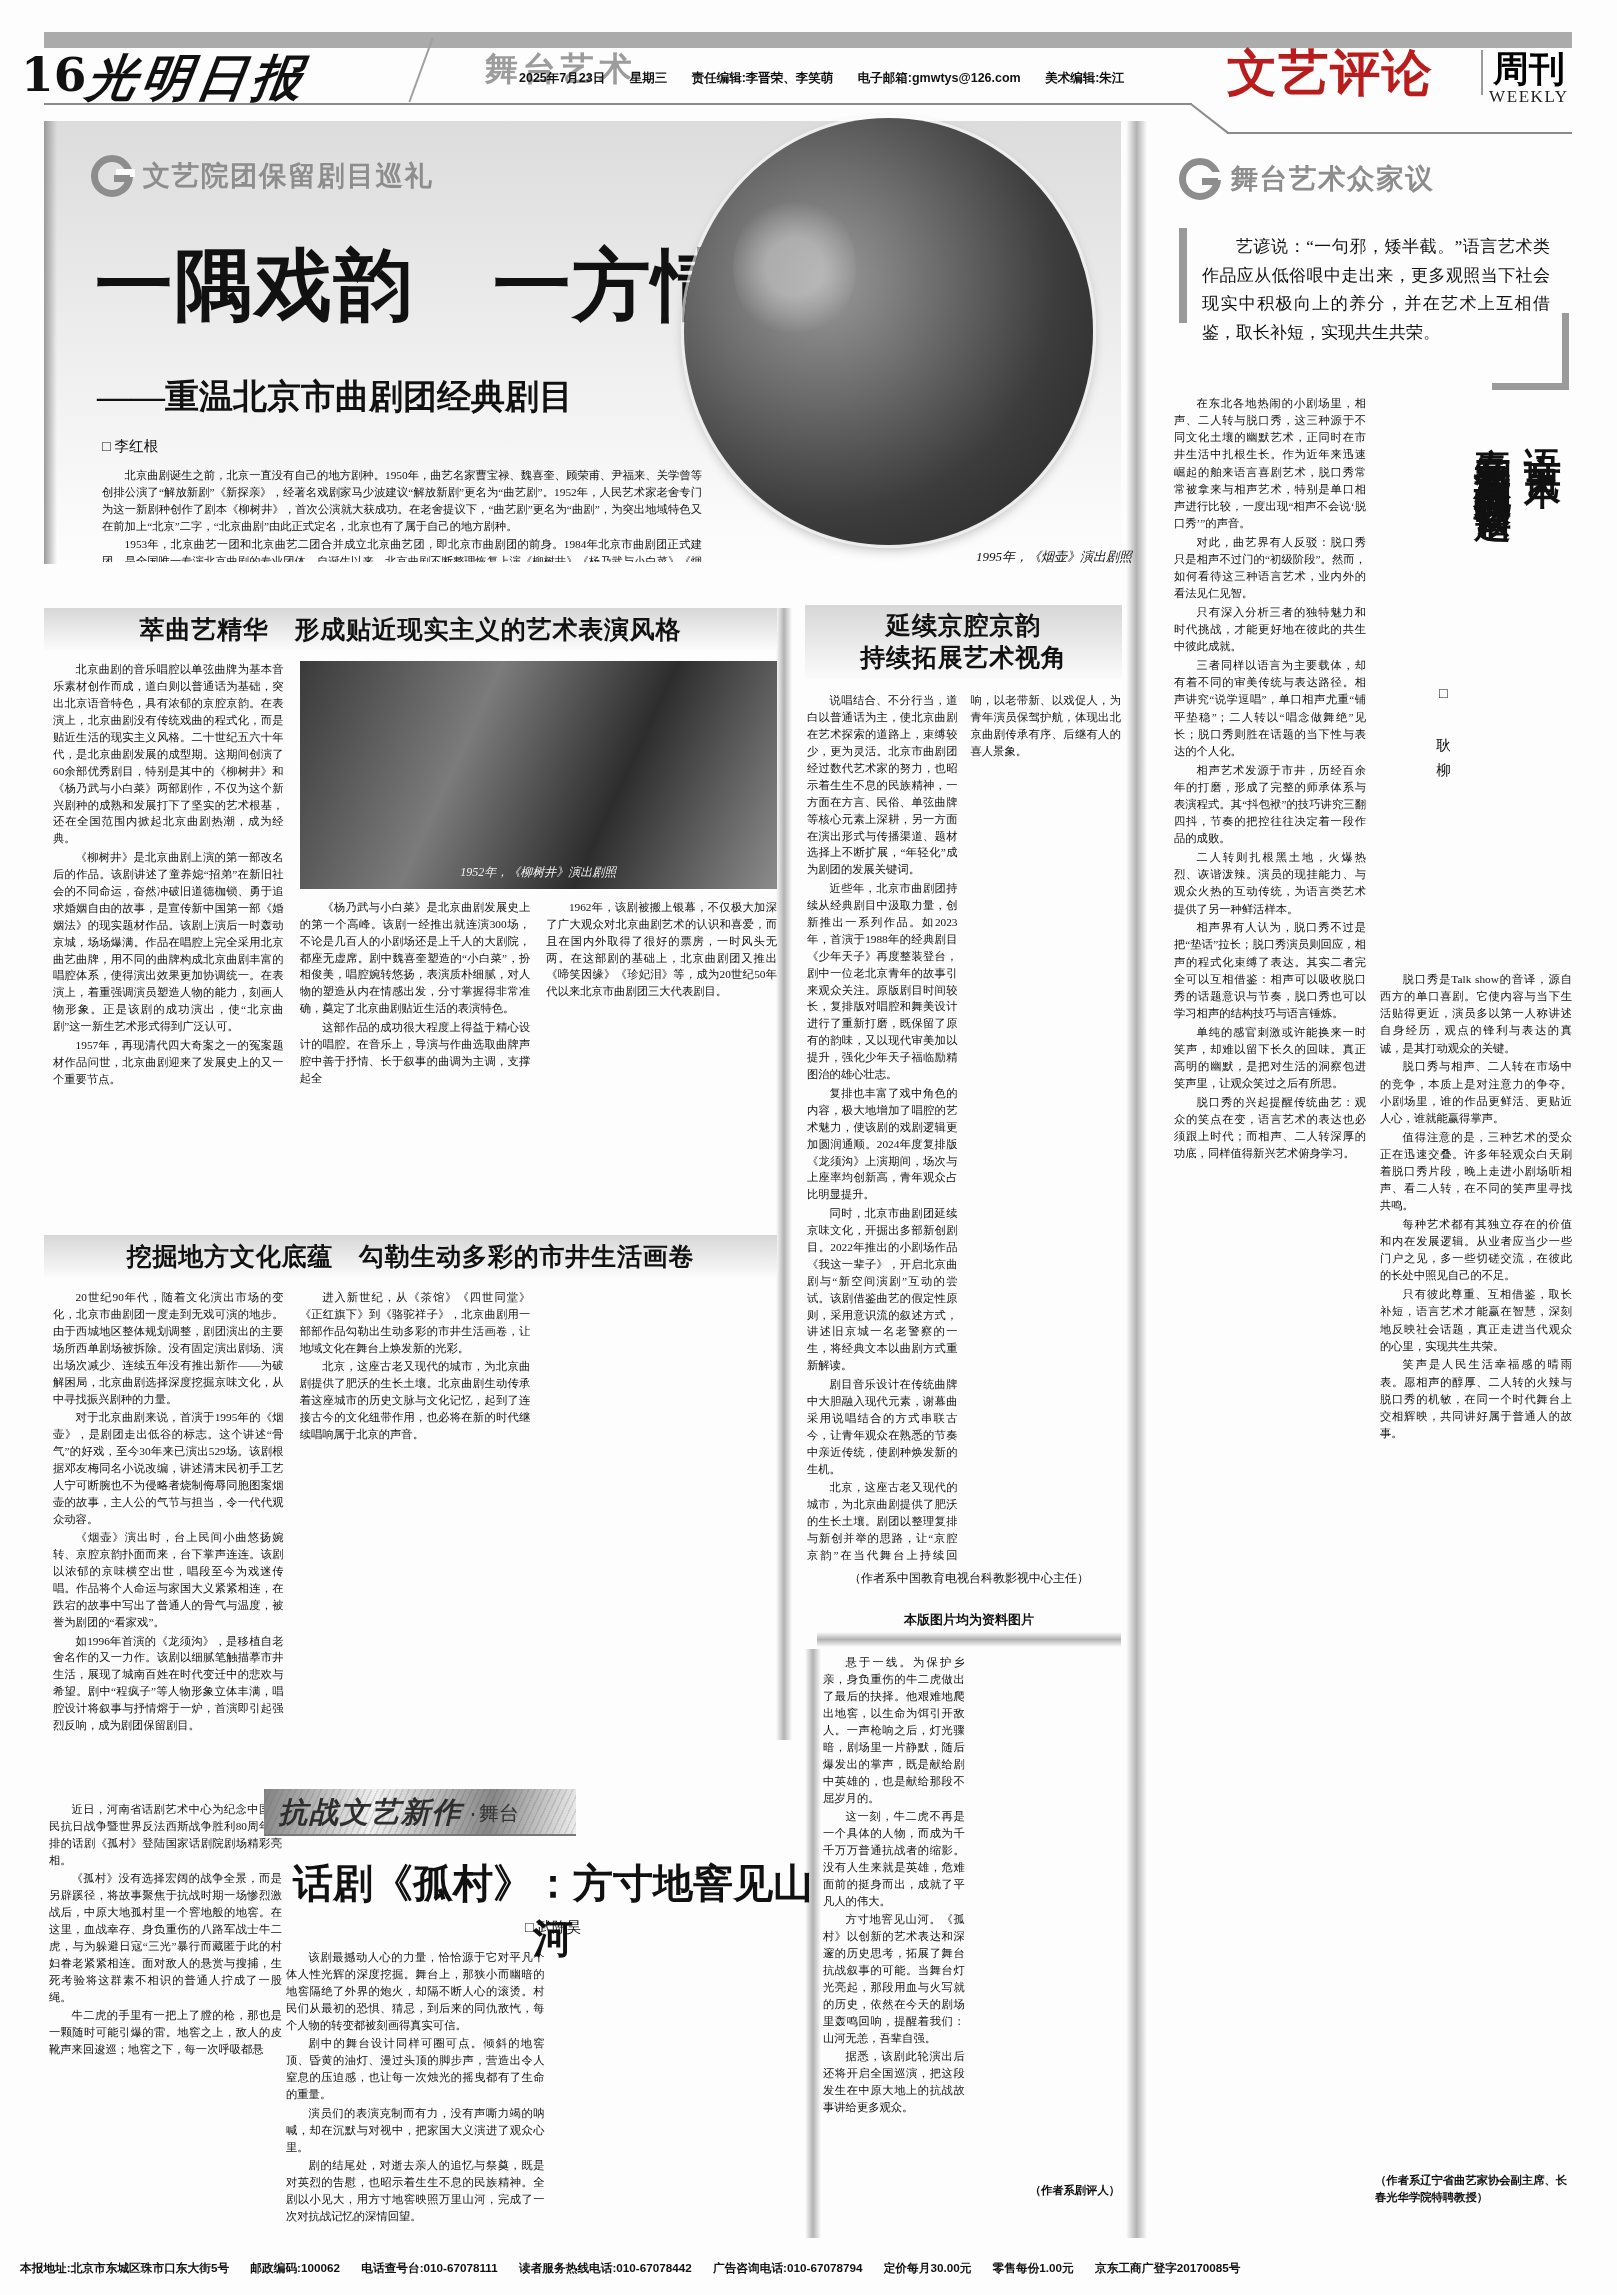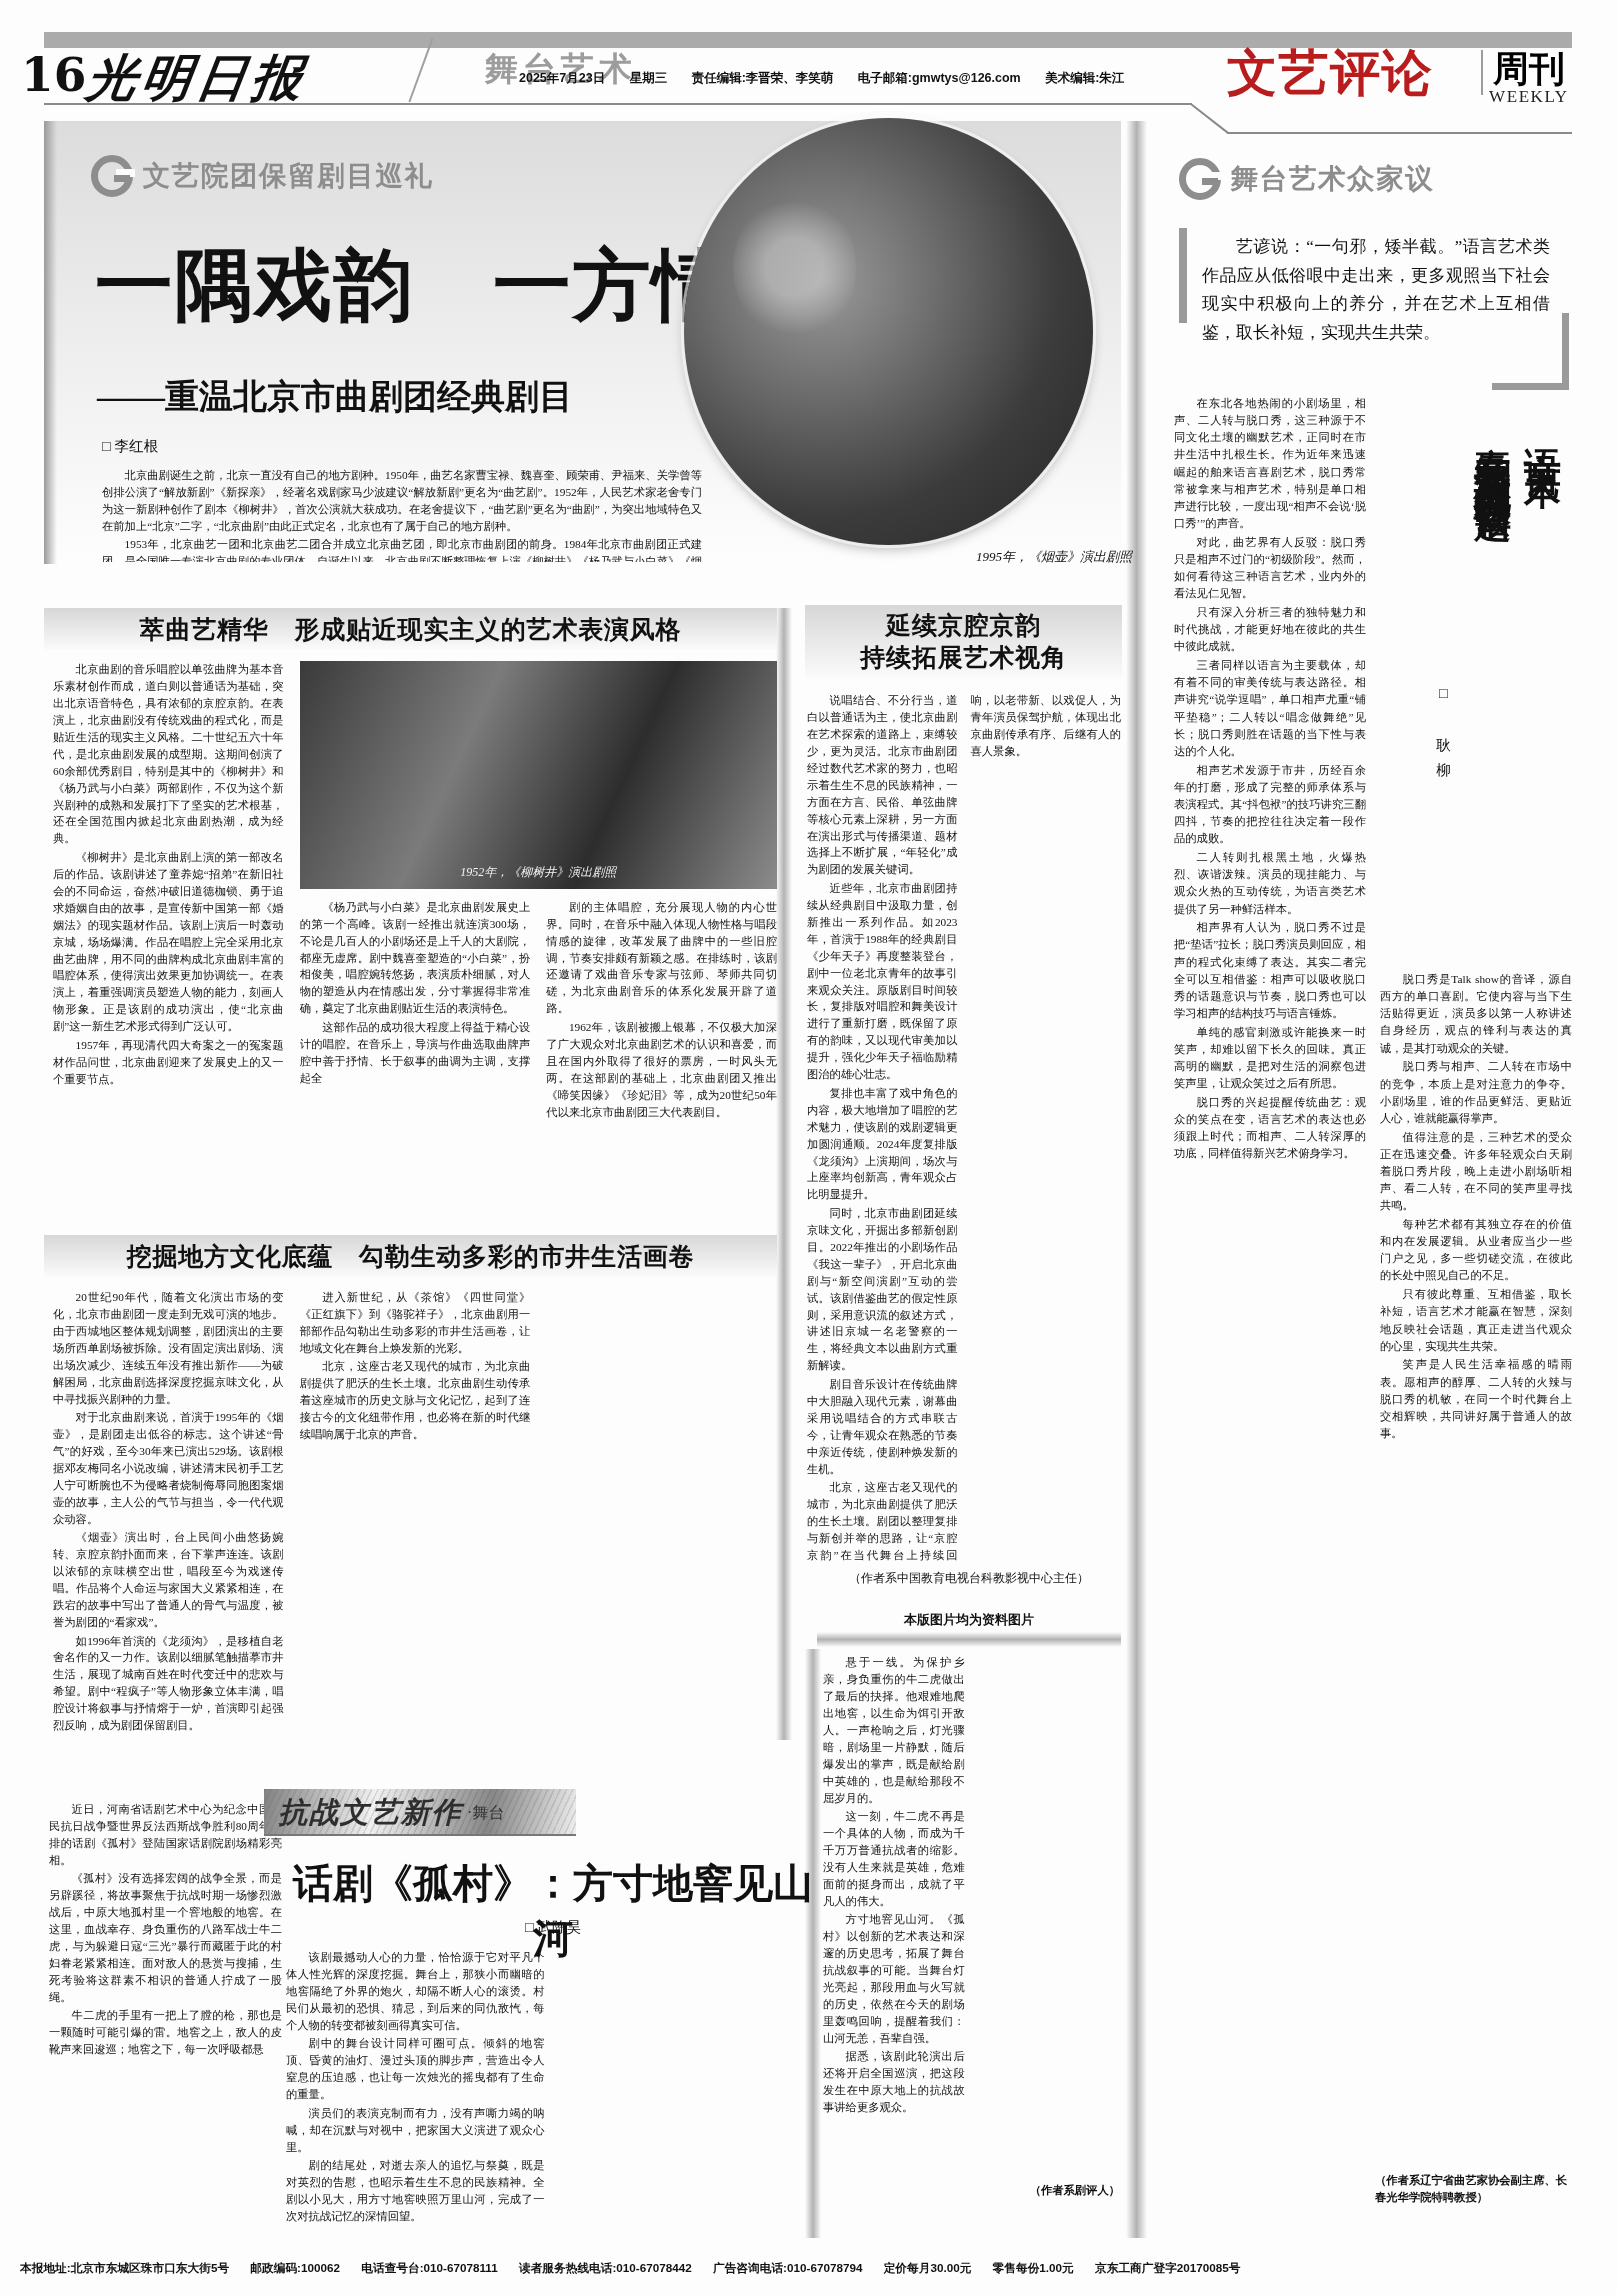--- a/index.html
+++ b/index.html
@@ -80,21 +80,21 @@
 
   
   .b-col1 { position:absolute; left:49px; top:1801px; width:233px; height:441px; }
   .badge-war { position:absolute; left:264px; top:1789px; width:312px; height:47px; padding:3.2px 11.3px 0 14.6px;
     background:
       linear-gradient(100deg, rgba(110,110,110,.85) 0%, rgba(235,235,235,.2) 35%, rgba(90,90,90,.7) 72%, rgba(230,230,230,.3) 100%),
       repeating-linear-gradient(115deg,#cfcfcf 0 1.6px,#f2f2f2 1.6px 5.7px);
     display:flex; align-items:center; border-bottom:2.4px solid #777; }
   .badge-war .w1 { font-size:29px; font-weight:bold; font-style:italic; color:#2e2e2e; letter-spacing:1.6px;
     font-family:"Liberation Sans","DejaVu Sans",sans-serif; }
-  .badge-war .w2 { font-size:16px; color:#333; margin-left:4.9px; font-family:Liberation Serif, serif;text-align:center; }
+  .badge-war .w2 { font-size:20px; color:#333; margin-left:4.9px; font-family:Liberation Mono, monospace;text-align:center; }
   .b-title { position:absolute; left:283px; top:1856px; width:540px; text-align:center; font-size:40px; font-weight:bold; }
   .b-byline { position:absolute; left:283px; top:1918px; width:540px; text-align:center; font-size:14.6px; }
   .b-cols23 { position:absolute; left:286px; top:1949px; width:535px; height:291px; column-count:2; column-gap:18px; column-fill:auto; }
   .b-cols45 { position:absolute; left:823px; top:1654px; width:298px; height:579px; column-count:2; column-gap:14.6px; column-fill:auto; }
   .b-note { position:absolute; left:962px; top:2183px; width:158px; font-size:11.3px; font-weight:bold; text-align:right; }
 
   
   .badge-op { position:absolute; left:1179px; top:158px; }
   .quote { position:absolute; left:1202px; top:233px; width:348px; height:144px;
     font-size:17px; line-height:1.68; text-align:justify; text-indent:2em; }
@@ -174,21 +174,20 @@
         <p class="para">1957年，再现清代四大奇案之一的冤案题材作品问世，北京曲剧迎来了发展史上的又一个重要节点。</p>
       </div>
     <div class="photo2">
       <div class="pcap">1952年，《柳树井》演出剧照</div>
     </div>
     <div class="c2">
         <p class="para">《杨乃武与小白菜》是北京曲剧发展史上的第一个高峰。该剧一经推出就连演300场，不论是几百人的小剧场还是上千人的大剧院，都座无虚席。剧中魏喜奎塑造的“小白菜”，扮相俊美，唱腔婉转悠扬，表演质朴细腻，对人物的塑造从内在情感出发，分寸掌握得非常准确，奠定了北京曲剧贴近生活的表演特色。</p>
         <p class="para">这部作品的成功很大程度上得益于精心设计的唱腔。在音乐上，导演与作曲选取曲牌声腔中善于抒情、长于叙事的曲调为主调，支撑起全</p>
       </div>
     <div class="c3">
-        <p class="para">剧的主体唱腔，充分展现人物的内心世界。同时，在音乐中融入体现人物性格与唱段情感的旋律，改革发展了曲牌中的一些旧腔调，节奏安排颇有新颖之感。在排练时，该剧还邀请了戏曲音乐专家与弦师、琴师共同切磋，为北京曲剧音乐的体系化发展开辟了道路。</p>
         <p class="para">1962年，该剧被搬上银幕，不仅极大加深了广大观众对北京曲剧艺术的认识和喜爱，而且在国内外取得了很好的票房，一时风头无两。在这部剧的基础上，北京曲剧团又推出《啼笑因缘》《珍妃泪》等，成为20世纪50年代以来北京市曲剧团三大代表剧目。</p>
       </div>
   </div>
 
   <div class="sechead two" style="left:805px; top:605px; width:317px;">
     <span>延续京腔京韵</span>
     <span>持续拓展艺术视角</span>
   </div>
   <div class="sec2body bodytxt">
       <p class="para">说唱结合、不分行当，道白以普通话为主，使北京曲剧在艺术探索的道路上，束缚较少，更为灵活。北京市曲剧团经过数代艺术家的努力，也昭示着生生不息的民族精神，一方面在方言、民俗、单弦曲牌等核心元素上深耕，另一方面在演出形式与传播渠道、题材选择上不断扩展，“年轻化”成为剧团的发展关键词。</p>

